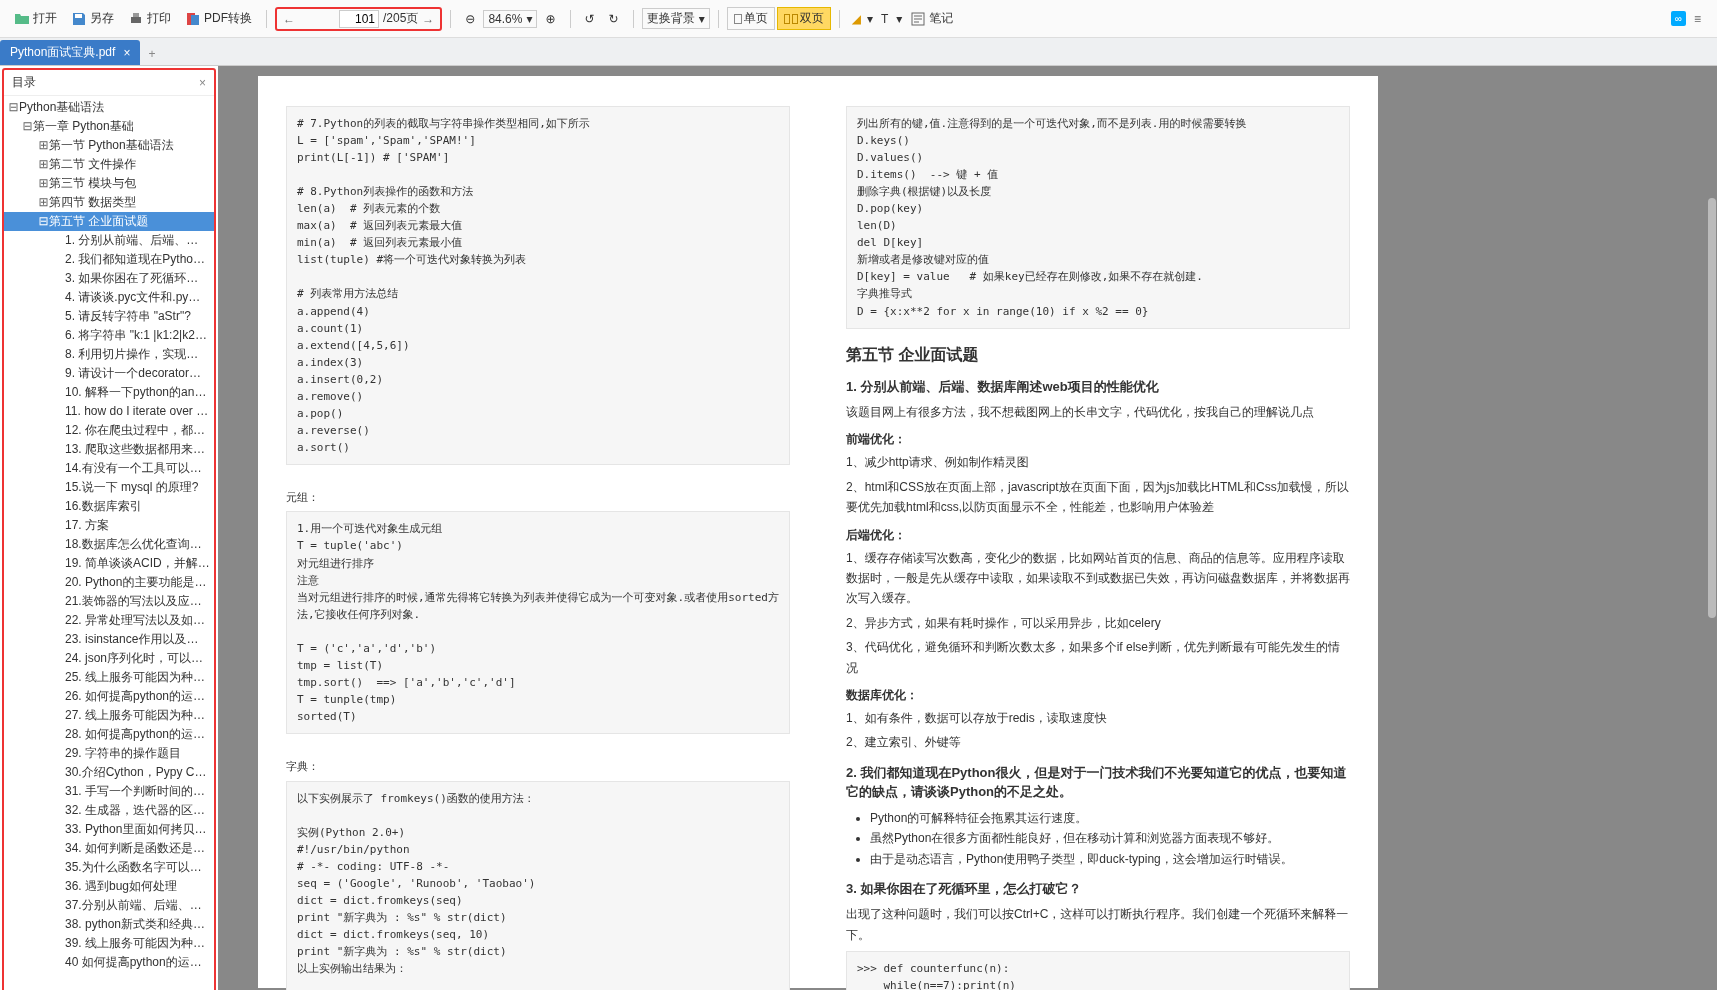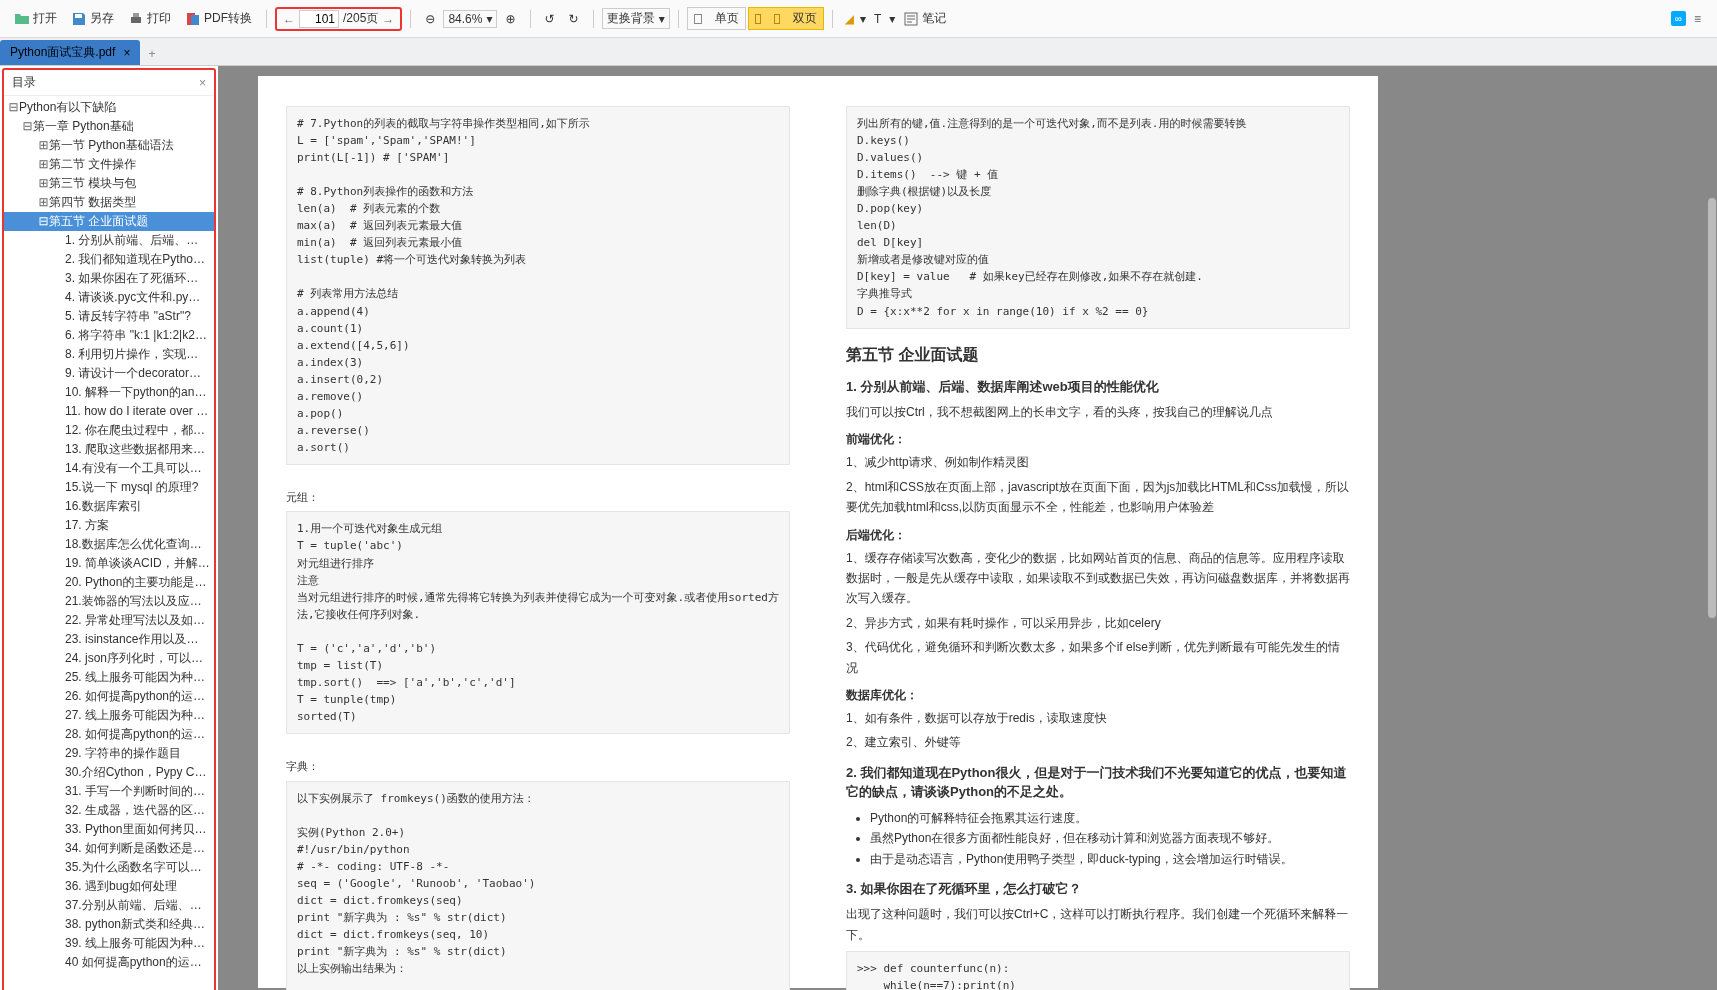--- a/index.html
+++ b/index.html
@@ -2,28 +2,28 @@
 <html><head>
 <meta charset="utf-8">
 <style>
 * { margin:0; padding:0; box-sizing:border-box; font-family:"Microsoft YaHei",Arial,sans-serif; }
 body { background:#fff; font-size:12px; color:#333; overflow:hidden; }
 .toolbar { height:38px; border-bottom:1px solid #ddd; display:flex; align-items:center; padding:0 8px; gap:2px; background:#fafafa; }
 .tb-btn { display:flex; align-items:center; gap:3px; padding:2px 6px; cursor:pointer; border-radius:2px; }
 .tb-icon { width:16px; height:16px; display:inline-block; }
 .tb-sep { width:1px; height:18px; background:#ccc; margin:0 6px; }
 .page-nav { display:flex; align-items:center; gap:4px; border:2px solid #e33; border-radius:3px; padding:1px 6px; }
-.page-input { width:40px; text-align:right; border:1px solid #ccc; padding:1px 3px; font-size:12px; }
+.page-input { width:40px; text-align:right; border:1px solid #ccc; padding:1px 3px; font-size:12px;margin-left:40px; }
 .zoom-sel { border:1px solid #ccc; padding:1px 4px; font-size:12px; display:flex; align-items:center; gap:4px; }
 .bg-sel { border:1px solid #ccc; padding:1px 4px; font-size:12px; display:flex; align-items:center; gap:4px; }
-.layout-btn { border:1px solid #ccc; padding:2px 6px; font-size:12px; display:flex; align-items:center; gap:13px; }
+.layout-btn { border:1px solid #ccc; padding:2px 6px; font-size:12px; display:flex; align-items:center; gap:2px; }
 .layout-btn.active { background:#ffd862; border-color:#e6b800; }
 .right-tools { margin-left:auto; display:flex; align-items:center; }
 .tabbar { height:28px; background:#eef0f2; display:flex; align-items:flex-end; border-bottom:1px solid #ccc; }
-.tab { background:#3a7bc8; color:#000000; padding:4px 10px; display:flex; align-items:center; gap:8px; font-size:12px; border-top-left-radius:3px; border-top-right-radius:3px; }
+.tab { background:#3a7bc8; color:#ffffff; padding:4px 10px; display:flex; align-items:center; gap:8px; font-size:12px; border-top-left-radius:3px; border-top-right-radius:3px; }
 .tab-close { cursor:pointer; }
 .tab-add { padding:4px 8px; color:#888; cursor:pointer; }
 .main { display:flex; height:calc(100vh - 58px); }
 .sidebar { width:214px; border:2px solid #e33; border-radius:3px; margin:2px; display:flex; flex-direction:column; background:#fff; overflow:hidden; }
 .side-head { padding:4px 8px; font-size:12px; border-bottom:1px solid #eee; display:flex; justify-content:space-between; align-items:center; }
 .side-close { cursor:pointer; color:#888; }
 .toc { flex:1; overflow-y:auto; font-size:12px; padding:2px 0; }
 .toc-item { padding:1px 4px 1px 18px; white-space:nowrap; overflow:hidden; text-overflow:ellipsis; cursor:pointer; line-height:17px; }
 .toc-item.lv0 { padding-left:4px; }
 .toc-item.lv1 { padding-left:18px; }
@@ -133,21 +133,21 @@
   <div class="tab-add">+</div>
 </div>
 
 <div class="main">
   <div class="sidebar">
     <div class="side-head">
       <span>目录</span>
       <span class="side-close">×</span>
     </div>
     <div class="toc" id="toc">
-        <div class="toc-item lv0"><span class="toc-exp">⊟</span><span>Python有以下缺陷</span></div>
+        <div class="toc-item lv0"><span class="toc-exp">⊟</span><span>Python基础语法</span></div>
         <div class="toc-item lv1"><span class="toc-exp">⊟</span><span>第一章 Python基础</span></div>
         <div class="toc-item lv2"><span class="toc-exp">⊞</span><span>第一节 Python基础语法</span></div>
         <div class="toc-item lv2"><span class="toc-exp">⊞</span><span>第二节 文件操作</span></div>
         <div class="toc-item lv2"><span class="toc-exp">⊞</span><span>第三节 模块与包</span></div>
         <div class="toc-item lv2"><span class="toc-exp">⊞</span><span>第四节 数据类型</span></div>
         <div class="toc-item lv2 sel"><span class="toc-exp">⊟</span><span>第五节 企业面试题</span></div>
         <div class="toc-item lv3"><span class="toc-exp"> </span><span>1. 分别从前端、后端、数据库</span></div>
         <div class="toc-item lv3"><span class="toc-exp"> </span><span>2. 我们都知道现在Python很火</span></div>
         <div class="toc-item lv3"><span class="toc-exp"> </span><span>3. 如果你困在了死循环里，怎</span></div>
         <div class="toc-item lv3"><span class="toc-exp"> </span><span>4. 请谈谈.pyc文件和.py文件的</span></div>
@@ -252,21 +252,21 @@
 删除字典(根据键)以及长度
 D.pop(key)
 len(D)
 del D[key]
 新增或者是修改键对应的值
 D[key] = value   # 如果key已经存在则修改,如果不存在就创建.
 字典推导式
 D = {x:x**2 for x in range(10) if x %2 == 0}</div>
       <div class="h2">第五节 企业面试题</div>
       <div class="h3">1. 分别从前端、后端、数据库阐述web项目的性能优化</div>
-      <div class="para">我们可以按Ctrl，我不想截图网上的长串文字，看的头疼，按我自己的理解说几点</div>
+      <div class="para">该题目网上有很多方法，我不想截图网上的长串文字，代码优化，按我自己的理解说几点</div>
       <div class="h4">前端优化：</div>
       <div class="para">1、减少http请求、例如制作精灵图</div>
       <div class="para">2、html和CSS放在页面上部，javascript放在页面下面，因为js加载比HTML和Css加载慢，所以要优先加载html和css,以防页面显示不全，性能差，也影响用户体验差</div>
       <div class="h4">后端优化：</div>
       <div class="para">1、缓存存储读写次数高，变化少的数据，比如网站首页的信息、商品的信息等。应用程序读取数据时，一般是先从缓存中读取，如果读取不到或数据已失效，再访问磁盘数据库，并将数据再次写入缓存。</div>
       <div class="para">2、异步方式，如果有耗时操作，可以采用异步，比如celery</div>
       <div class="para">3、代码优化，避免循环和判断次数太多，如果多个if else判断，优先判断最有可能先发生的情况</div>
       <div class="h4">数据库优化：</div>
       <div class="para">1、如有条件，数据可以存放于redis，读取速度快</div>
       <div class="para">2、建立索引、外键等</div>

